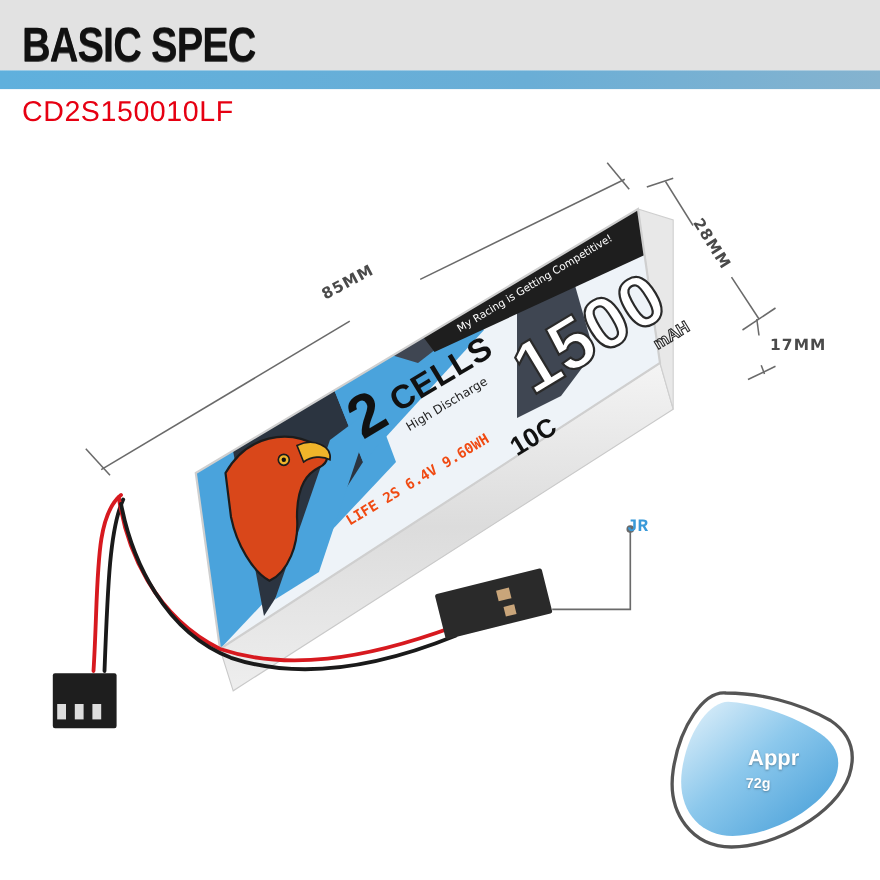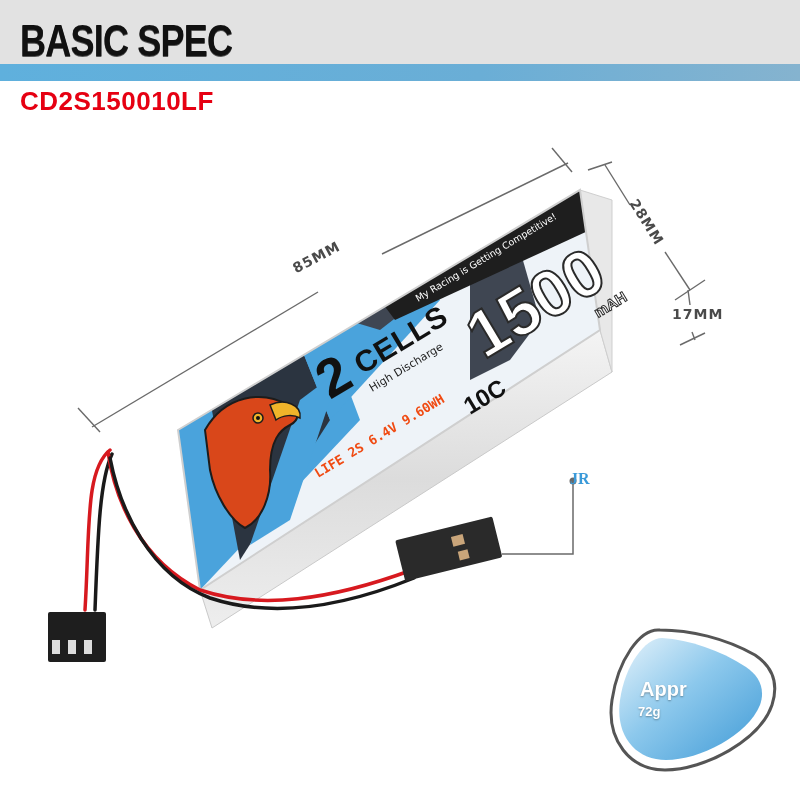--- a/index.html
+++ b/index.html
@@ -1,24 +1,24 @@
 <!DOCTYPE html>
 <html><head>
 <meta charset="utf-8">
 <style>
   html, body { margin: 0; padding: 0; }
   body { width: 800px; height: 800px; background: #ffffff; position: relative; overflow: hidden; font-family: "Liberation Sans", sans-serif; }
   .header-band { position: absolute; left: 0; top: 0; width: 800px; height: 64px; background: #e2e2e2; }
   .header-title { position: absolute; left: 20px; top: 18px; font-family: "Liberation Sans", sans-serif; font-weight: bold; font-size: 44px; line-height: 46px; letter-spacing: -1px; color: #111; transform: scaleX(0.82); transform-origin: left top; text-shadow: 0 1px 0 #555; }
   .accent-bar { position: absolute; left: 0; top: 64px; width: 800px; height: 17px; background: linear-gradient(90deg, #5fb0dd 0%, #6aaed6 60%, #85b3cf 100%); }
-  .model-code { position: absolute; left: 20px; top: 86px; font-family: "Liberation Sans", sans-serif; font-weight: bold; font-size: 26px; color: #e60012; letter-spacing: 0.5px; }
+  .model-code { position: absolute; left: 20px; top: 86px; font-family: "Liberation Sans", sans-serif; font-weight: normal; font-size: 26px; color: #e60012; letter-spacing: 0.5px; }
   .stage { position: absolute; left: 0; top: 0; width: 800px; height: 800px; }
   .dim-label { position: absolute; font-family: "DejaVu Sans", sans-serif; font-weight: bold; font-size: 14px; color: #4a4a4a; letter-spacing: 1px; white-space: nowrap; }
-  .jr-label { position: absolute; left: 570px; top: 470px; font-family: Liberation Serif, serif; font-weight: bold; font-size: 16px; color: #3a9ad9; }
-  .weight-text { position: absolute; font-family: "Liberation Sans", sans-serif; font-weight: bold; color: #ffffff; text-shadow: 0 1px 2px rgba(0,0,0,0.35); }
+  .jr-label { position: absolute; left: 570px; top: 470px; font-family: Liberation Mono, monospace; font-weight: bold; font-size: 16px; color: #3a9ad9; }
+  .weight-text { position: absolute; font-family: "Liberation Sans", sans-serif; font-weight: bold; color: #ffffff; text-shadow: 0 1px 2px rgba(0,0,0,0.35); margin-left: 40px; }
 </style>
 </head>
 <body>
 
 <div class="header-band"></div>
 <div class="header-title">BASIC SPEC</div>
 <div class="accent-bar"></div>
 <div class="model-code">CD2S150010LF</div>
 
 <svg class="stage" width="800" height="800" viewBox="0 0 800 800" xmlns="http://www.w3.org/2000/svg">
@@ -133,18 +133,18 @@
   <circle cx="573" cy="481" r="3.5" fill="#6a6a6a"></circle>
 
   <g>
     <path d="M660,630 C640,628 618,660 612,700 C606,740 630,770 665,770 C705,770 760,740 772,705 C780,680 770,665 755,655 C725,638 690,630 660,630 Z" fill="#ffffff" stroke="#555" stroke-width="3"></path>
     <path d="M662,638 C645,638 625,665 620,700 C615,735 635,760 666,760 C700,760 748,735 760,705 C766,688 758,675 746,667 C720,650 690,640 662,638 Z" fill="url(#badgeGrad)"></path>
   </g>
 </svg>
 
 <div class="dim-label" style="left:290px; top:262px; transform: rotate(-28deg); transform-origin:left top;">85MM</div>
 <div class="dim-label" style="left:640px; top:196px; transform: rotate(58deg); transform-origin:left top;">28MM</div>
-<div class="dim-label" style="left:672px; top:306px;">17MM</div>
+<div class="dim-label" style="left:700px; top:306px;">17MM</div>
 
 <div class="jr-label">JR</div>
 
 <div class="weight-text" style="left:640px; top:678px; font-size:20px;">Appr</div>
 <div class="weight-text" style="left:638px; top:704px; font-size:13px;">72g</div>
 
 </body></html>

